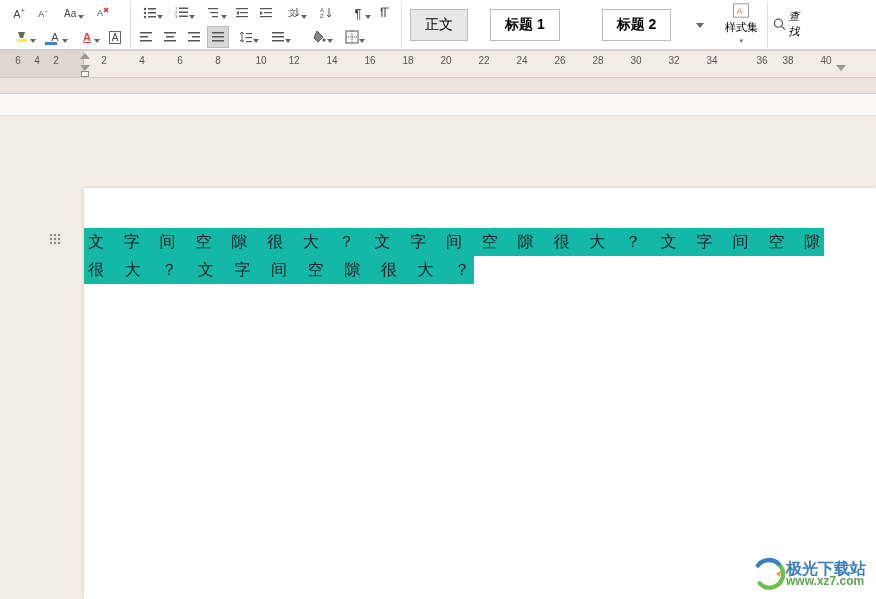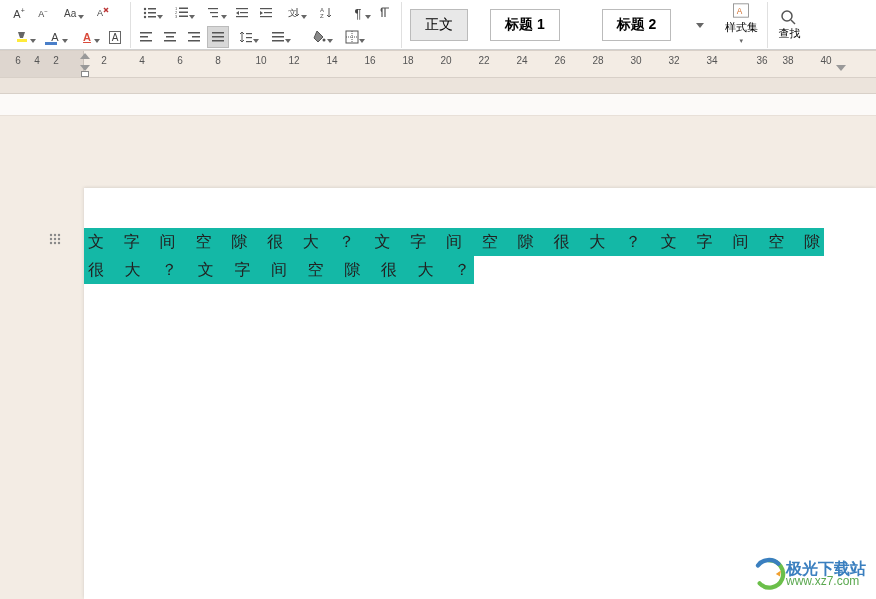--- a/index.html
+++ b/index.html
@@ -104,27 +104,28 @@
     justify-content: center;
     width: 44px;
     height: 44px;
     font-size: 11px;
     cursor: pointer;
     gap: 2px;
     border: 1px solid transparent;
   }
   .find-btn {
     display: flex;
-    flex-direction: column;
+    flex-direction: row;
     align-items: center;
     justify-content: center;
     width: 34px;
     height: 44px;
     font-size: 11px;
     cursor: pointer;
+    font-style: italic;
   }
   .ruler-area {
     height: 28px;
     background: #f3ece4;
     border-bottom: 1px solid #d8d0c8;
     border-top: 1px solid #d8d0c8;
     position: relative;
     display: flex;
   }
   .ruler-left {
@@ -234,21 +235,21 @@
     display: flex;
     align-items: center;
     font-size: 16px;
     font-weight: bold;
   }
   .wm-logo {
     width: 34px;
     height: 34px;
   }
   .wm-text1 { color: #3a7fbf; }
-  .wm-text2 { color: #5aa84f; font-size: 12px; font-weight: normal; margin-top: -2px; }
+  .wm-text2 { color: #5aa84f; font-size: 12px; font-weight: bold; margin-top: -2px; }
   .wm-col { display: flex; flex-direction: column; line-height: 1.1; }
   .a-char { color: #D94B3C; font-weight: bold; text-decoration: underline; text-decoration-color: #D94B3C; }
 </style>
 </head>
 <body>
 
 <div class="ribbon">
 
   <div class="ribbon-group">
     <div class="ribbon-row">

